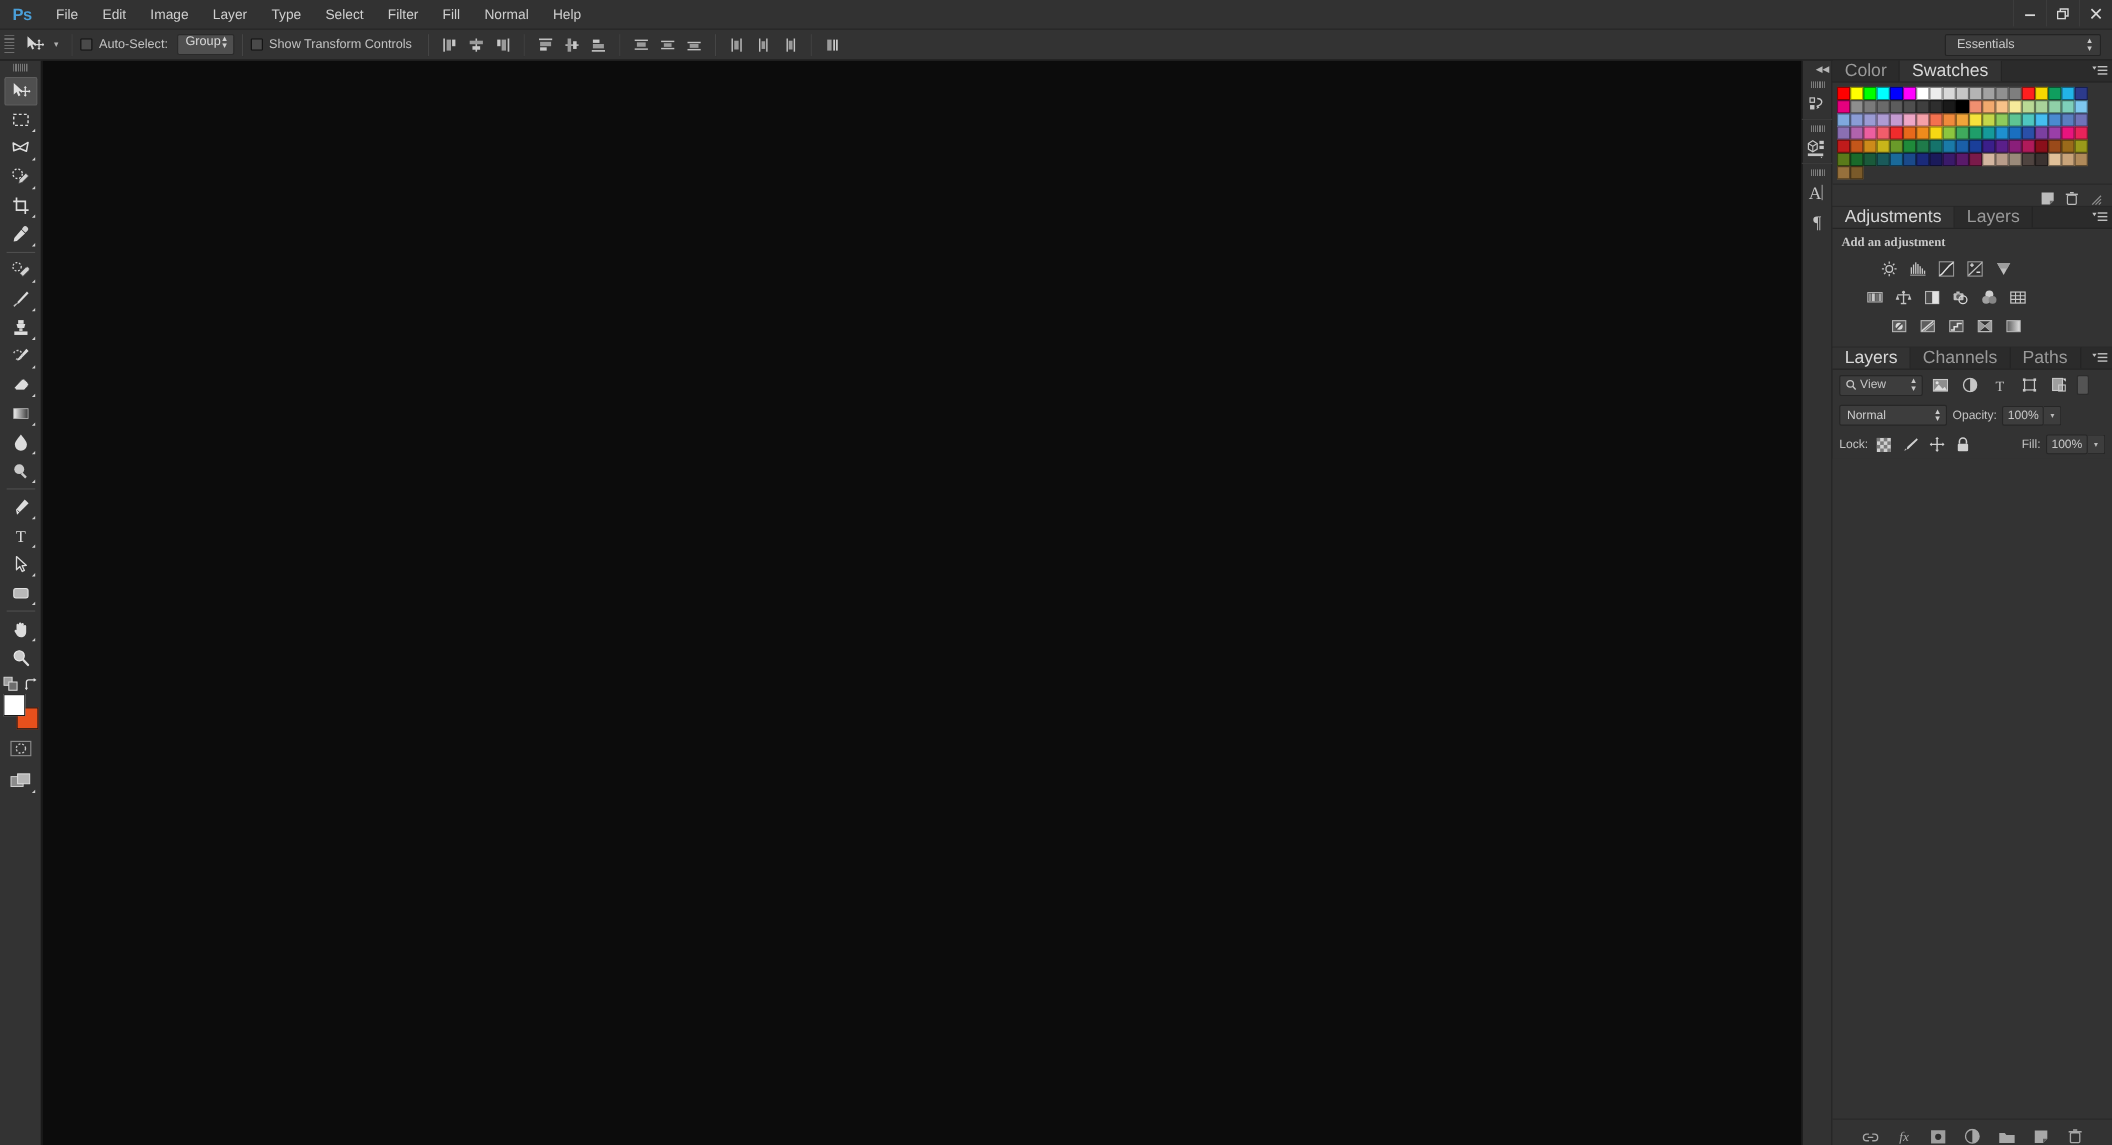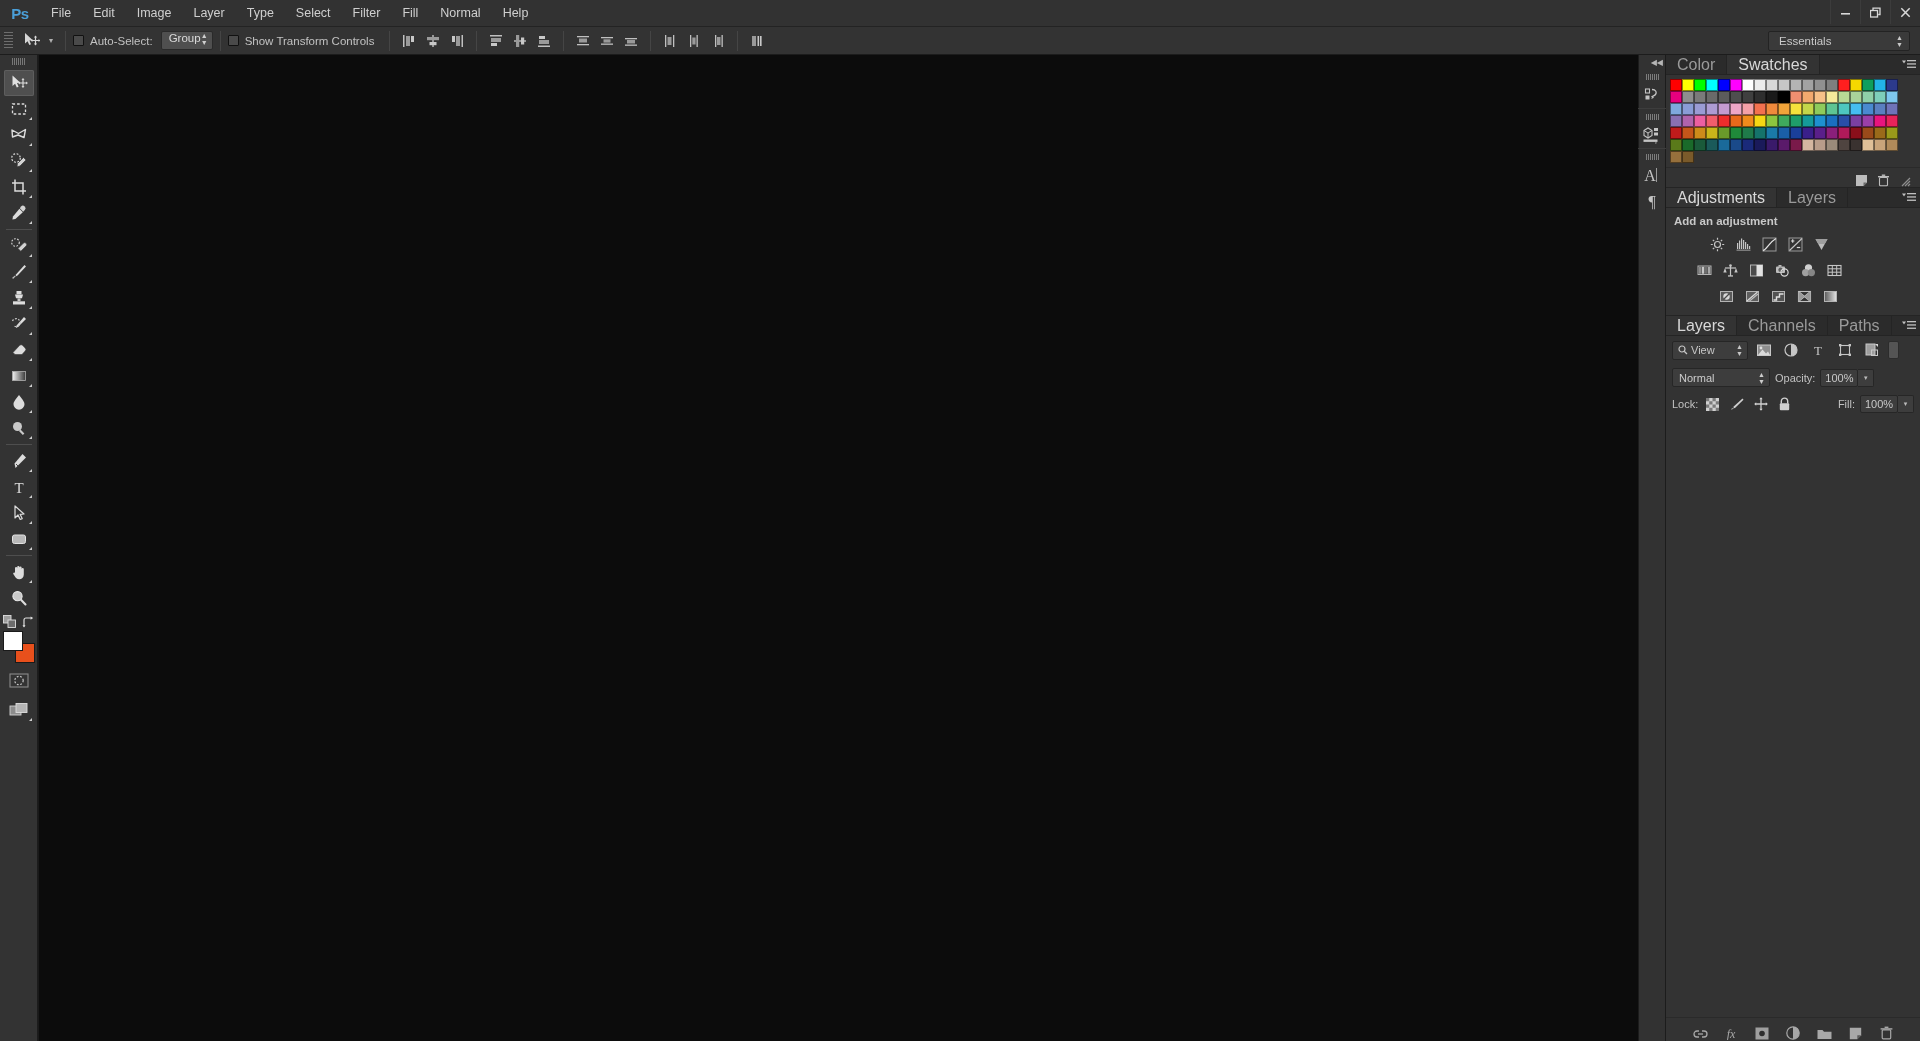--- a/index.html
+++ b/index.html
@@ -739,21 +739,21 @@
           <div class="ptab">Layers</div>
           <div class="panel-menu">
             <svg width="14" height="11" viewBox="0 0 14 11">
                 <path d="M0 1.5 l4 0 l-2 3 z" fill="#c0c0c0"></path>
                 <rect x="5" y="1" width="9" height="1.3" fill="#c0c0c0"></rect>
                 <rect x="5" y="4.3" width="9" height="1.3" fill="#c0c0c0"></rect>
                 <rect x="5" y="7.6" width="9" height="1.3" fill="#c0c0c0"></rect>
               </svg>
           </div>
         </div>
-        <div class="panel-body" style="padding-bottom:6px;">
+        <div class="panel-body" style="padding-bottom:6px;font-family:Liberation Serif, serif;">
           <div class="adj-title">Add an adjustment</div>
 
           <div class="adj-row">
             <div class="adj-btn">
               <svg width="15" height="15" viewBox="0 0 15 15">
                   <circle cx="7.5" cy="7.5" r="3" fill="none" stroke="#c6c6c6" stroke-width="1.2"></circle>
                   <g stroke="#c6c6c6" stroke-width="1.2">
                     <path d="M7.5 0.8 V2.8 M7.5 12.2 V14.2 M0.8 7.5 H2.8 M12.2 7.5 H14.2 M2.8 2.8 L4.2 4.2 M10.8 10.8 L12.2 12.2 M12.2 2.8 L10.8 4.2 M4.2 10.8 L2.8 12.2"></path>
                   </g>
                 </svg>

